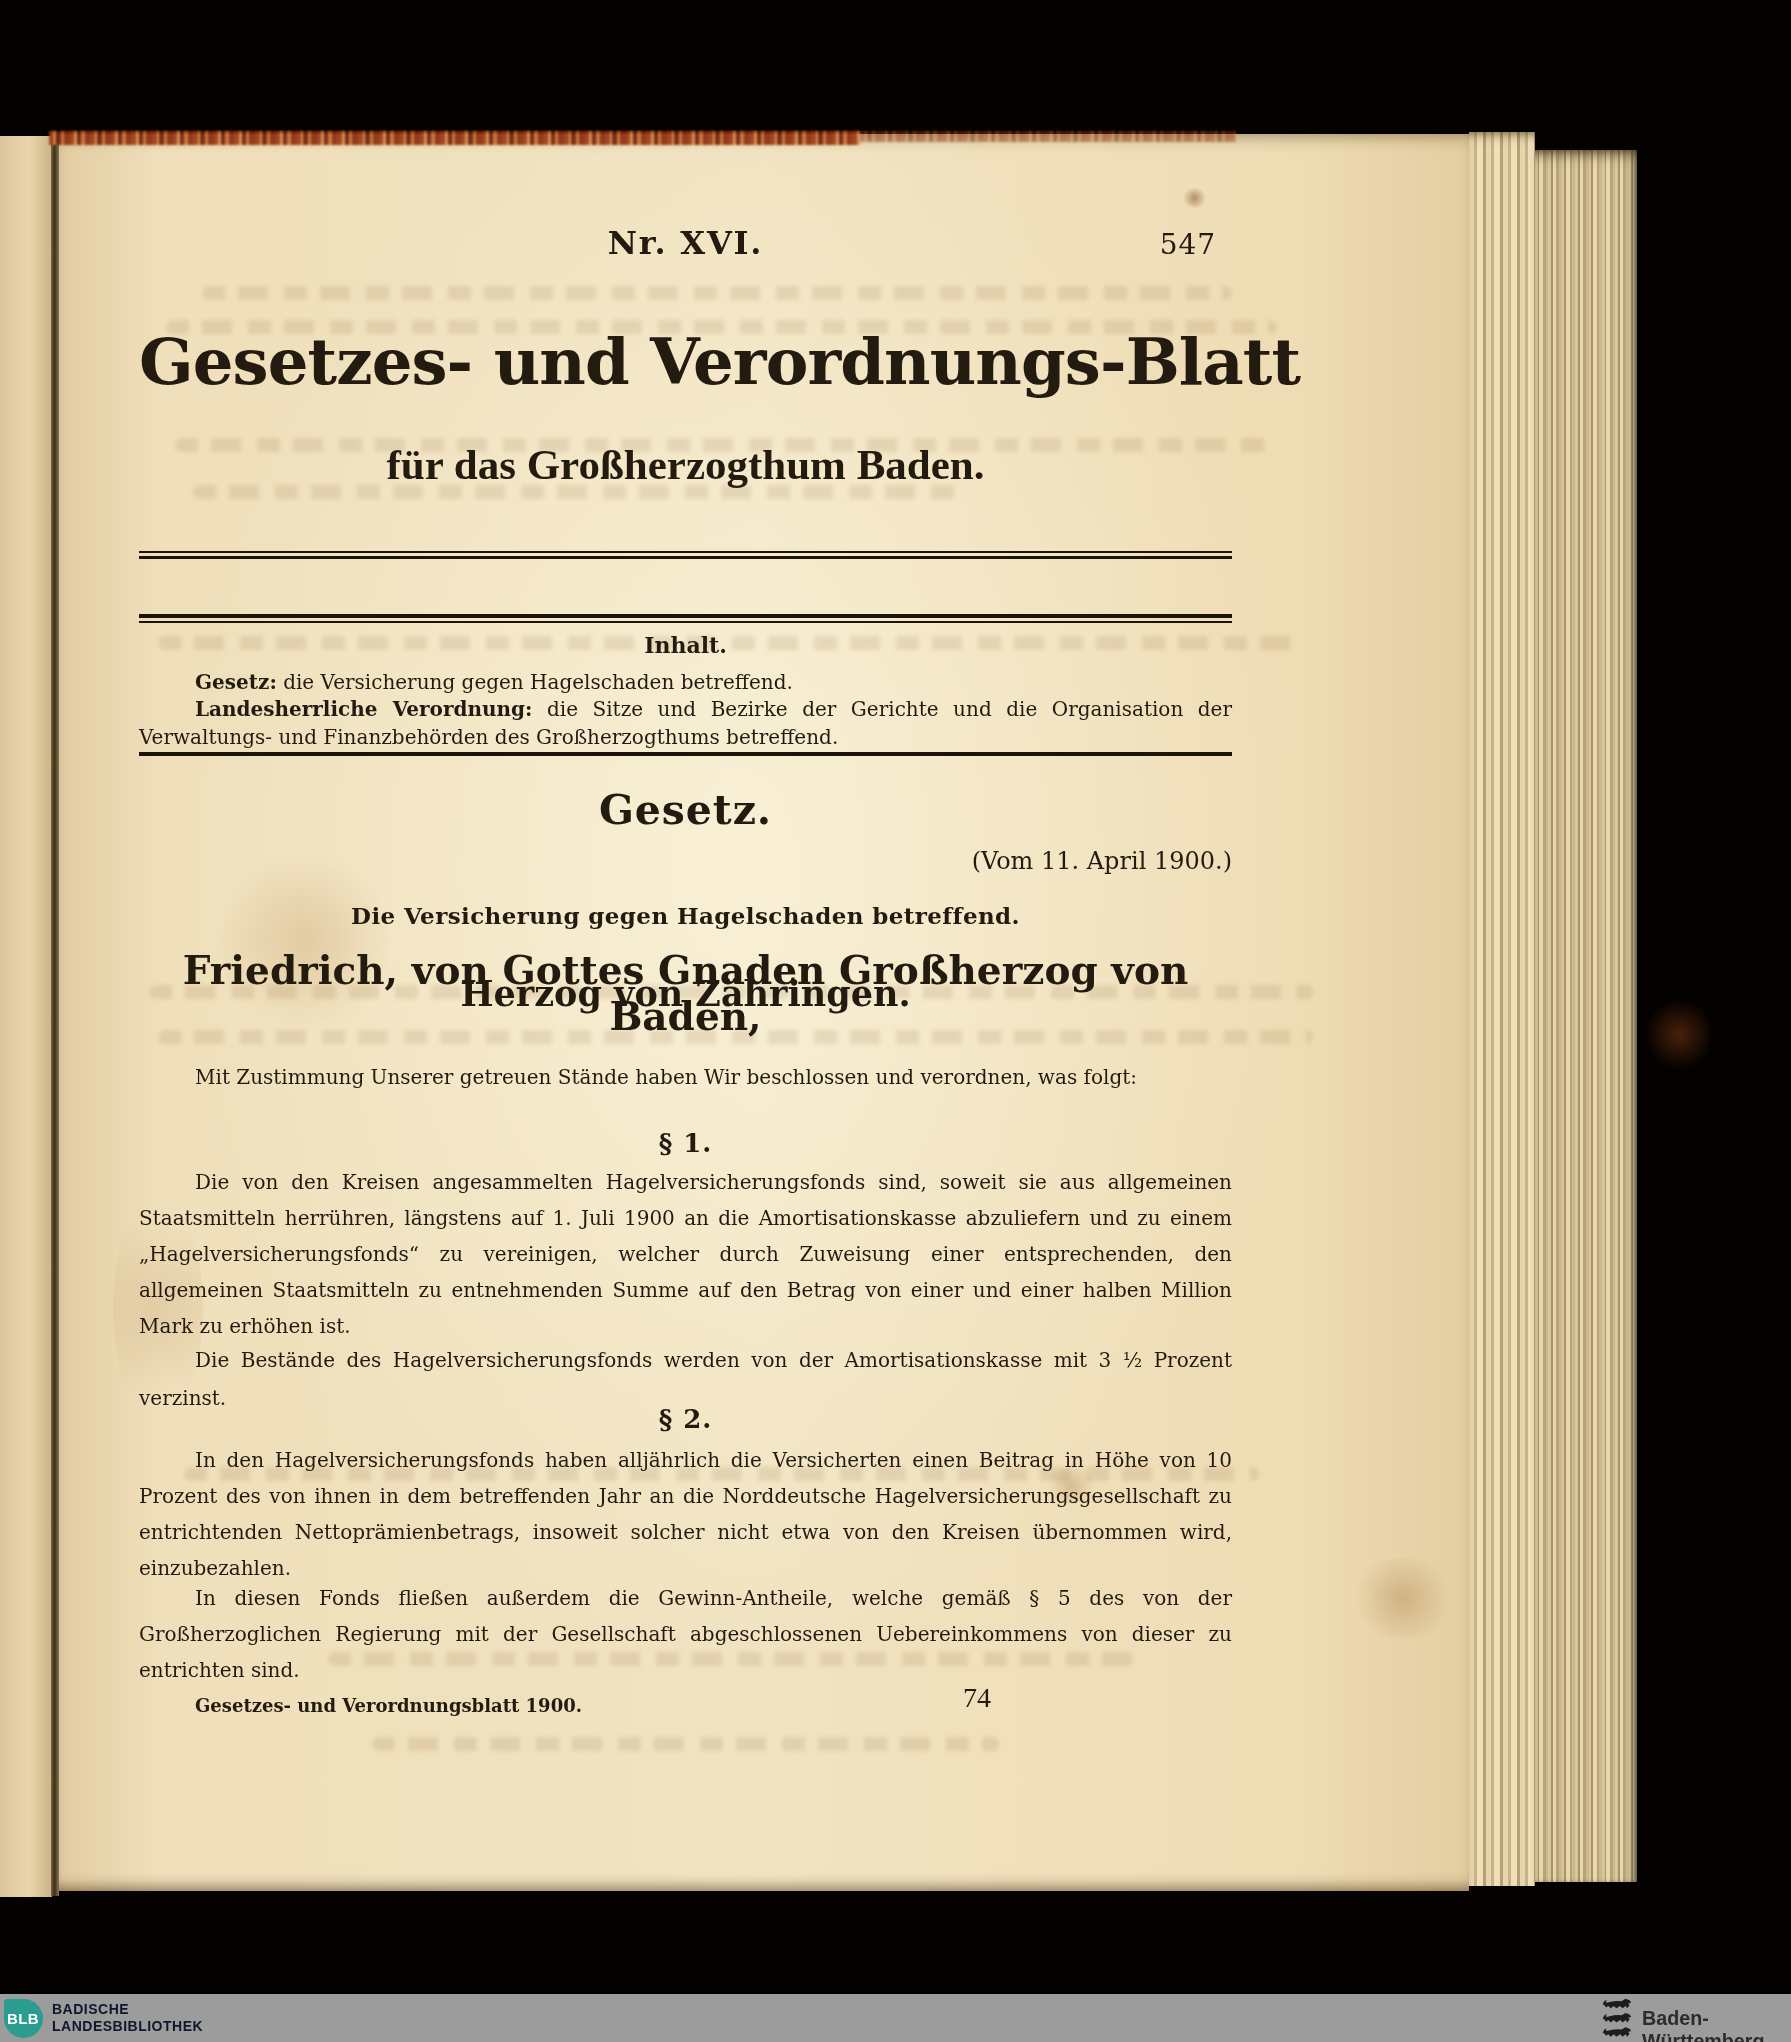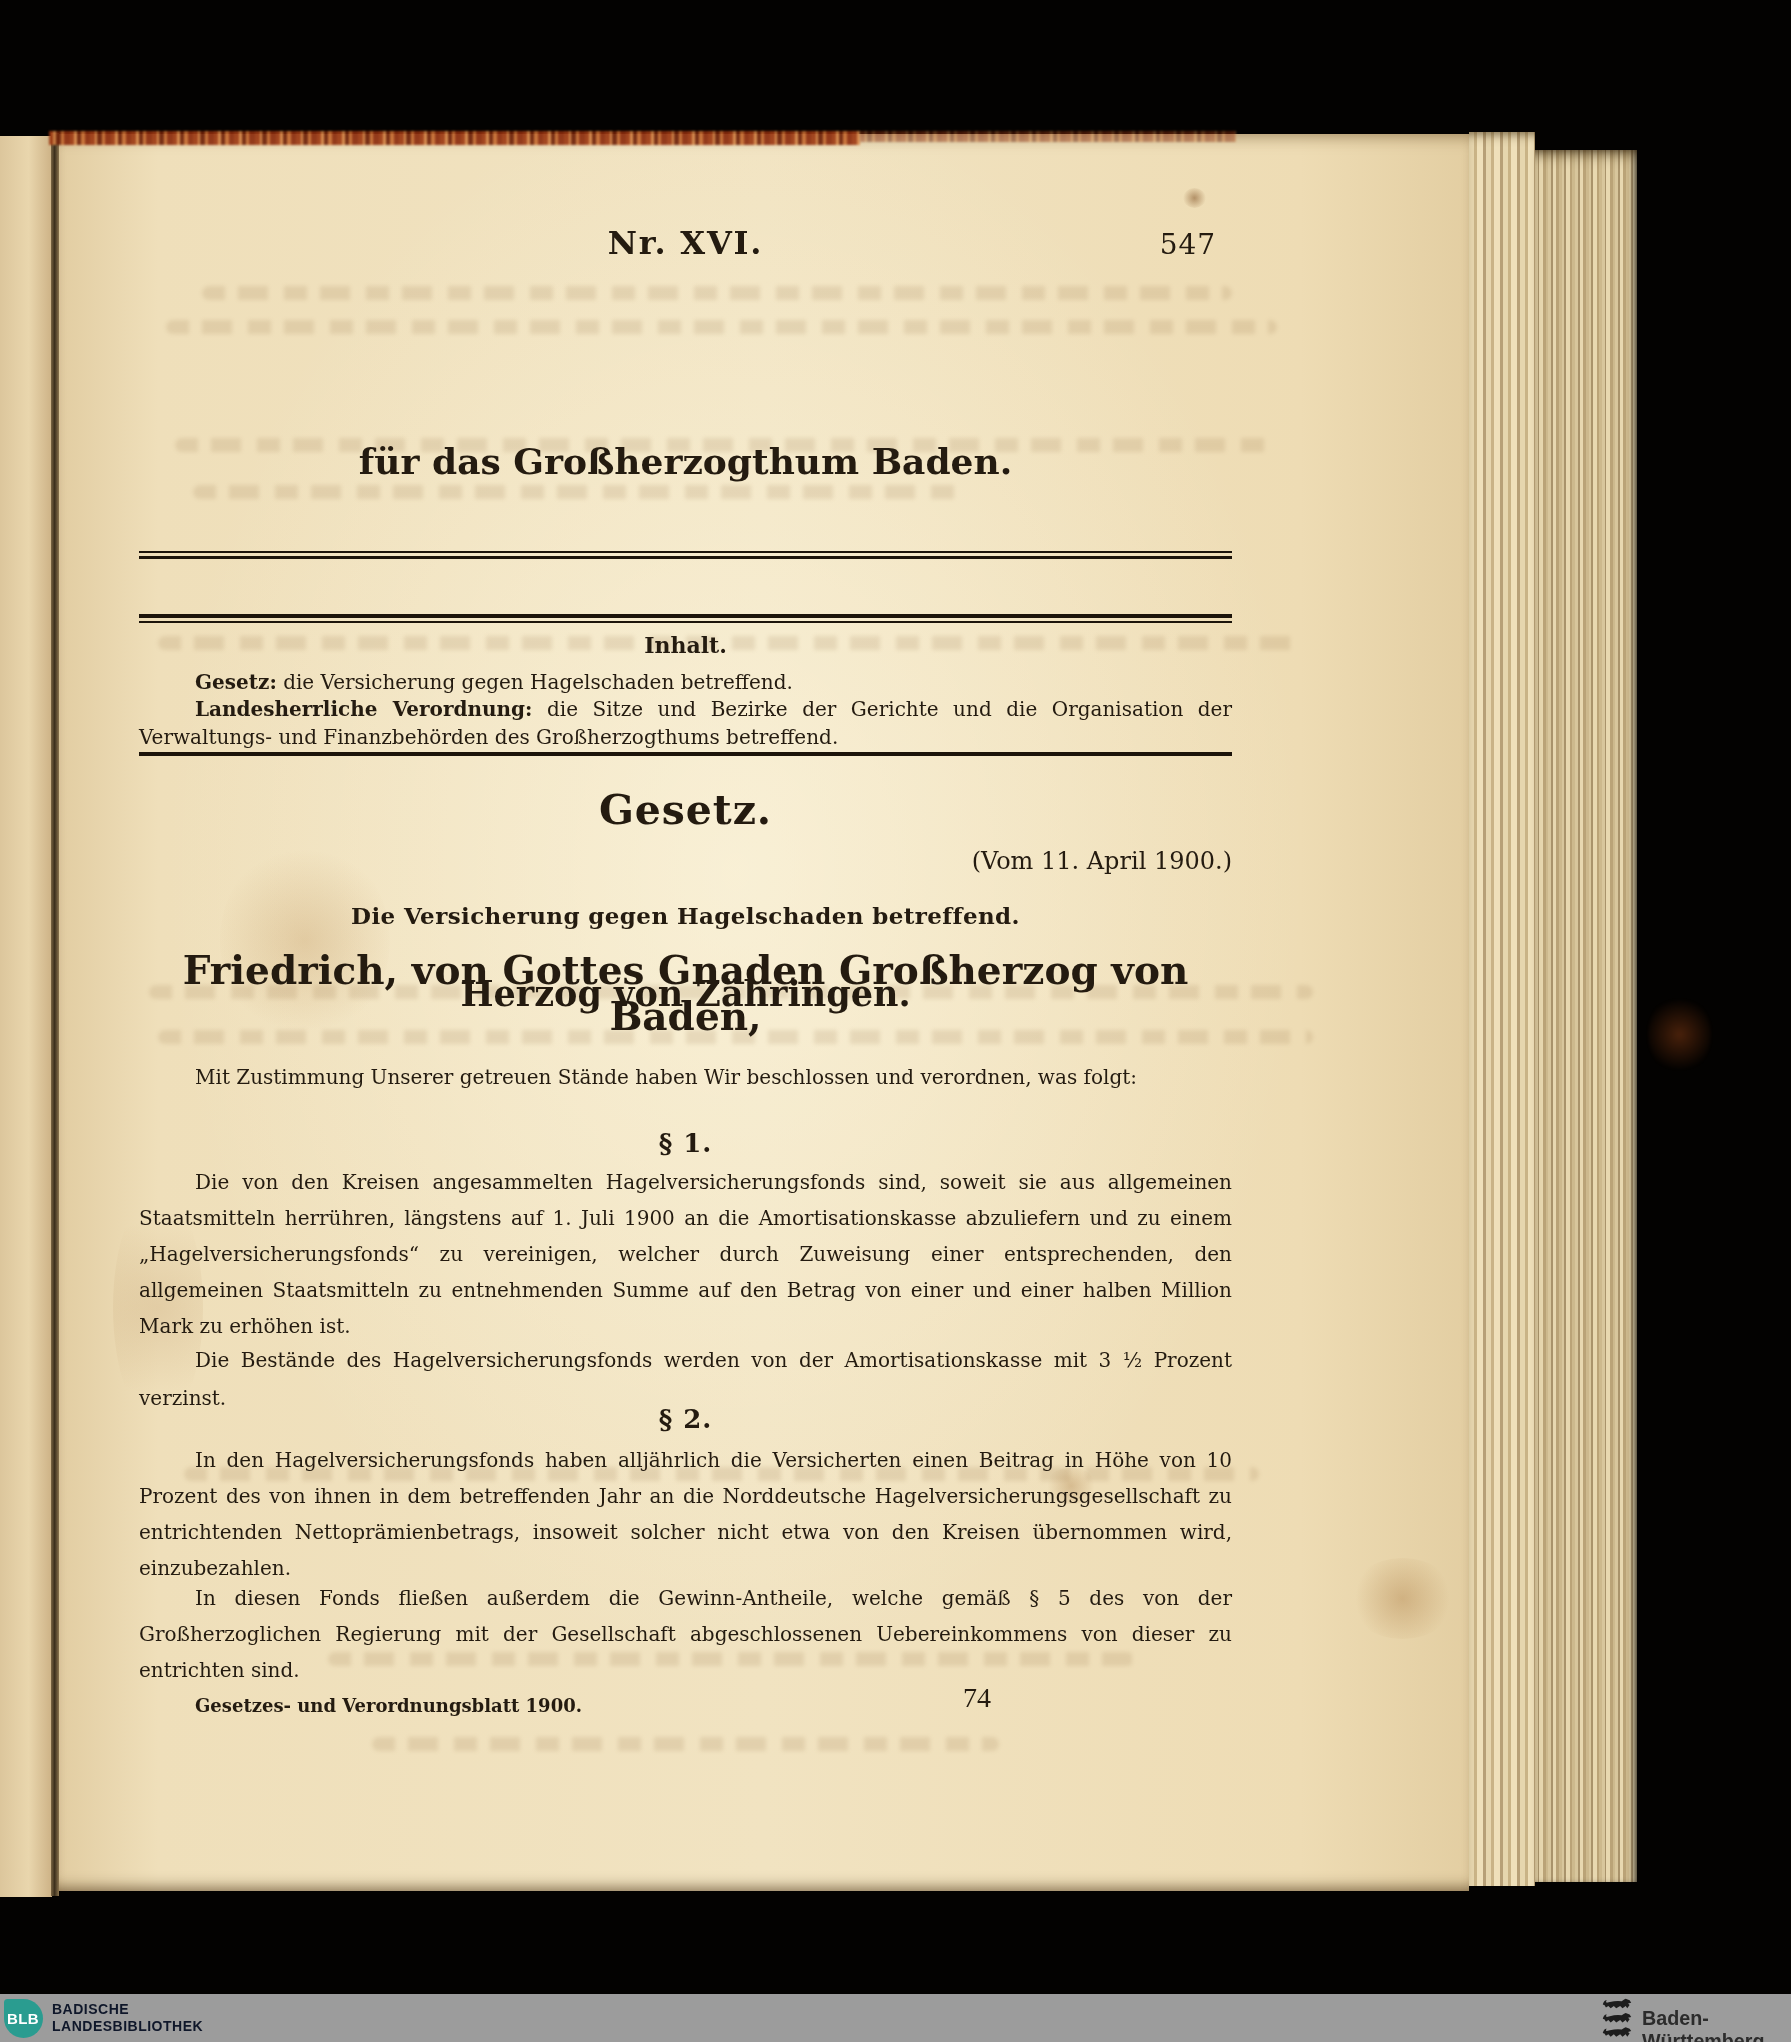--- a/index.html
+++ b/index.html
@@ -53,21 +53,21 @@
     background:repeating-linear-gradient(90deg,#8a6438 0 23px,transparent 23px 36px,#8a6438 36px 66px,transparent 66px 82px);
     pointer-events:none;
   }
   
   .col{position:absolute;left:80px;top:0;width:1093px;color:#241b10;}
   .abs{position:absolute;left:0;width:100%;}
   .center{text-align:center;}
   .hdr-issue{font-size:32px;font-weight:bold;letter-spacing:1.8px;}
   .hdr-page{position:absolute;right:16px;top:3.6px;font-size:28px;font-weight:normal;letter-spacing:0.9px;}
   .masthead{font-size:64px;font-weight:bold;letter-spacing:-0.9px;white-space:nowrap;}
-  .masthead2{font-size:36px;font-weight:bold;}
+  .masthead2{font-size:43px;font-weight:bold;font-family:Liberation Serif, serif;}
   .rule{position:absolute;left:0;width:100%;background:#1c140a;}
   .dateline{font-size:27px;font-weight:bold;letter-spacing:2.7px;}
   .toc-head{font-size:22px;font-weight:bold;}
   .toc{font-size:20px;line-height:28px;text-align:justify;}
   .toc .lbl{font-weight:bold;}
   .law-head{font-size:41px;font-weight:bold;letter-spacing:0.9px;}
   .law-date{font-size:24px;text-align:right;padding-right:36px;}
   .law-subject{font-size:23px;font-weight:bold;letter-spacing:0.4px;}
   .procl1{font-size:39px;font-weight:bold;}
   .procl2{font-size:35px;font-weight:bold;}
@@ -117,20 +117,21 @@
   <div class="stain" style="left:985px;top:1334px;width:54px;height:36px;background:radial-gradient(circle,rgba(150,95,35,.28),rgba(150,95,35,0) 72%);"></div>
   <div class="stain" style="left:1290px;top:1424px;width:107px;height:81px;background:radial-gradient(circle,rgba(155,100,40,.3),rgba(155,100,40,0) 70%);"></div>
   <div class="stain" style="left:54px;top:1057px;width:90px;height:233px;background:radial-gradient(circle,rgba(160,110,55,.16),rgba(160,110,55,0) 70%);"></div>
 
   <div class="col" style="height:1412px;">
     <div class="abs" style="top:90px;height:45px;">
       <div class="center hdr-issue">Nr. XVI.</div>
       <div class="hdr-page">547</div>
     </div>
 
+    <div class="abs center masthead" style="top:190px;">Gesetzes- und Verordnungs-Blatt</div>
     <div class="abs center masthead2" style="top:306px;">für das Großherzogthum Baden.</div>
 
     <div class="rule" style="top:417px;height:1.8px;"></div>
     <div class="rule" style="top:422px;height:2.7px;"></div>
     <div class="rule" style="top:480px;height:3.6px;"></div>
     <div class="rule" style="top:487px;height:1.8px;"></div>
 
     <div class="abs center toc-head" style="top:498px;">Inhalt.</div>
     <div class="abs toc" style="top:534px;text-indent:56px;">
       <span class="lbl">Gesetz:</span><span> die Versicherung gegen Hagelschaden betreffend.</span>

